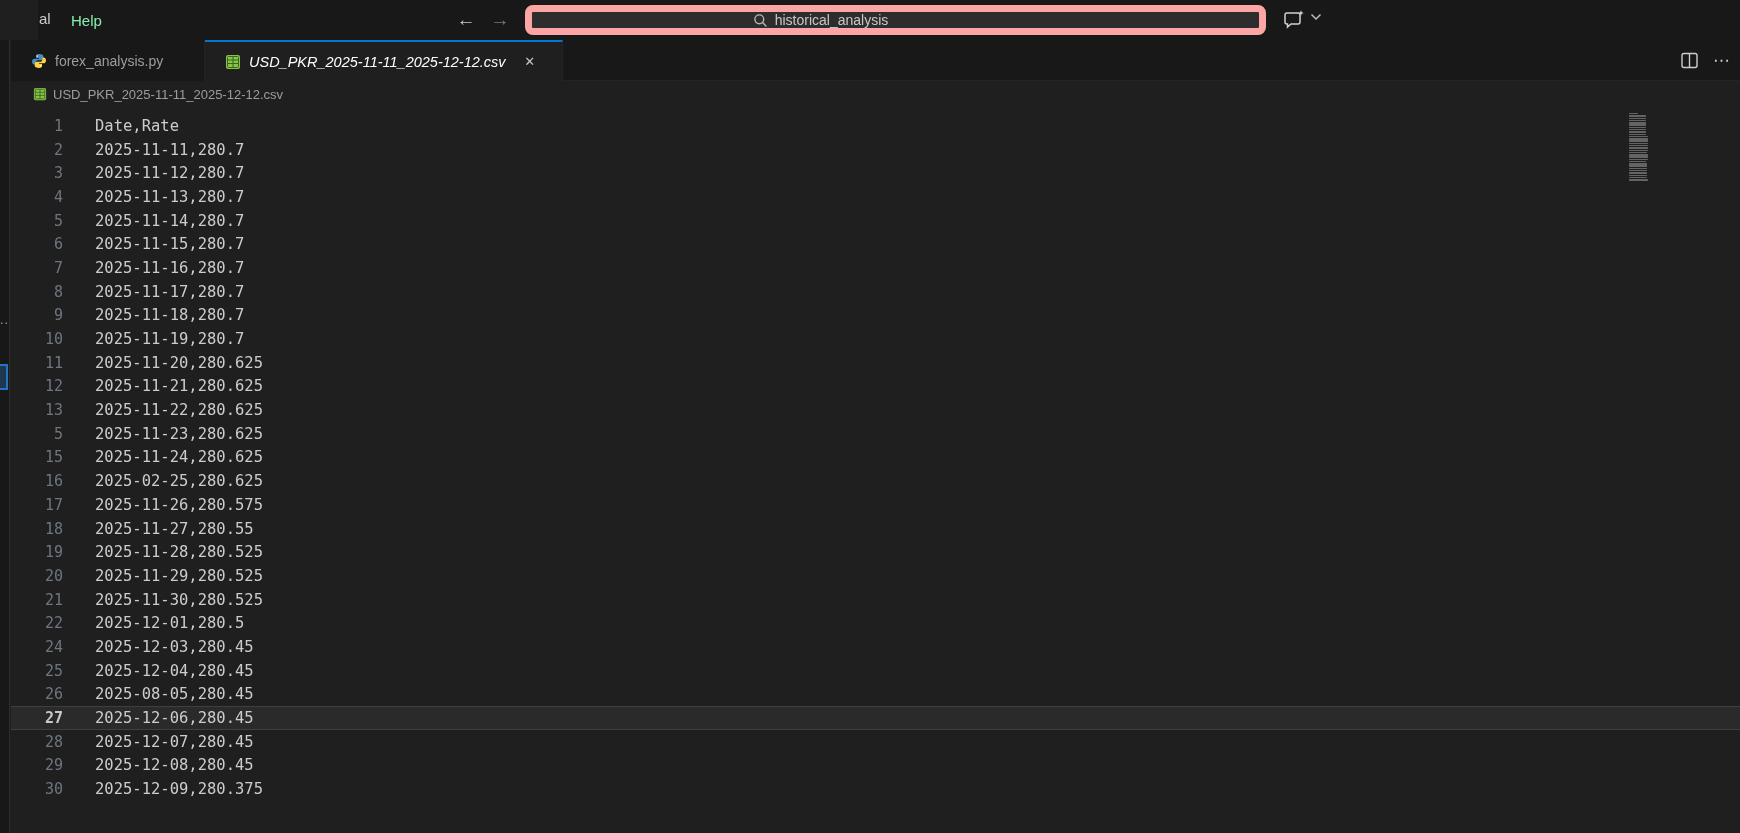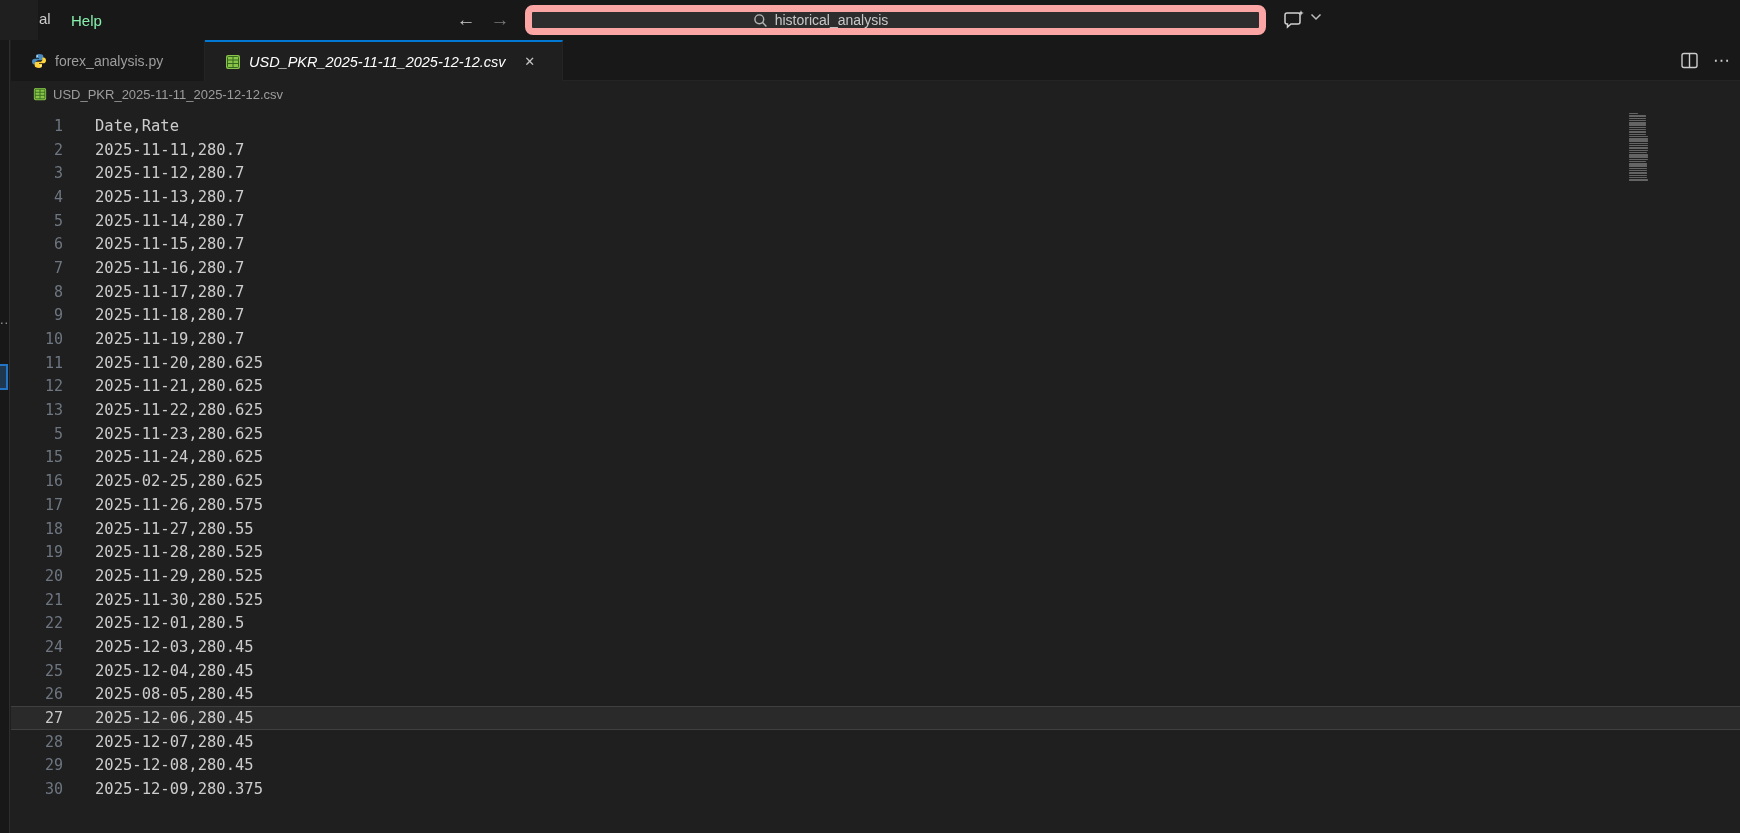--- a/index.html
+++ b/index.html
@@ -51,21 +51,21 @@
                 display:flex; align-items:center; gap:6px; padding-left:22px; }
   .breadcrumb-text { color:#9d9d9d; font-size:13px; }
 
   
   .code { position:absolute; left:0; top:74px; width:1729px; }
   .code-row { position:relative; height:23.7px; display:flex; align-items:center;
               font-family:"DejaVu Sans Mono", monospace; font-size:15.5px; white-space:pre; }
   .code-row .num { width:52px; text-align:right; color:#6e7681; font-size:15px; flex:none; }
   .code-row .txt { margin-left:32px; color:#cccccc; }
   .code-row.active { background:#2a2a2a; border-top:1px solid #3f3f3f; border-bottom:1px solid #3f3f3f; }
-  .code-row.active .num { color:#c9c9c9; }
+  .code-row.active .num { color:#c9c9c9;font-weight:bold; }
 
   
   .minimap { position:absolute; left:1618px; top:73px; width:20px; }
   .mm-mark { height:1.45px; margin-bottom:0.85px; background:rgba(195,195,195,0.42); border-radius:0.5px; }
 
   svg { display:block; }
 </style>
 </head>
 <body>
 

